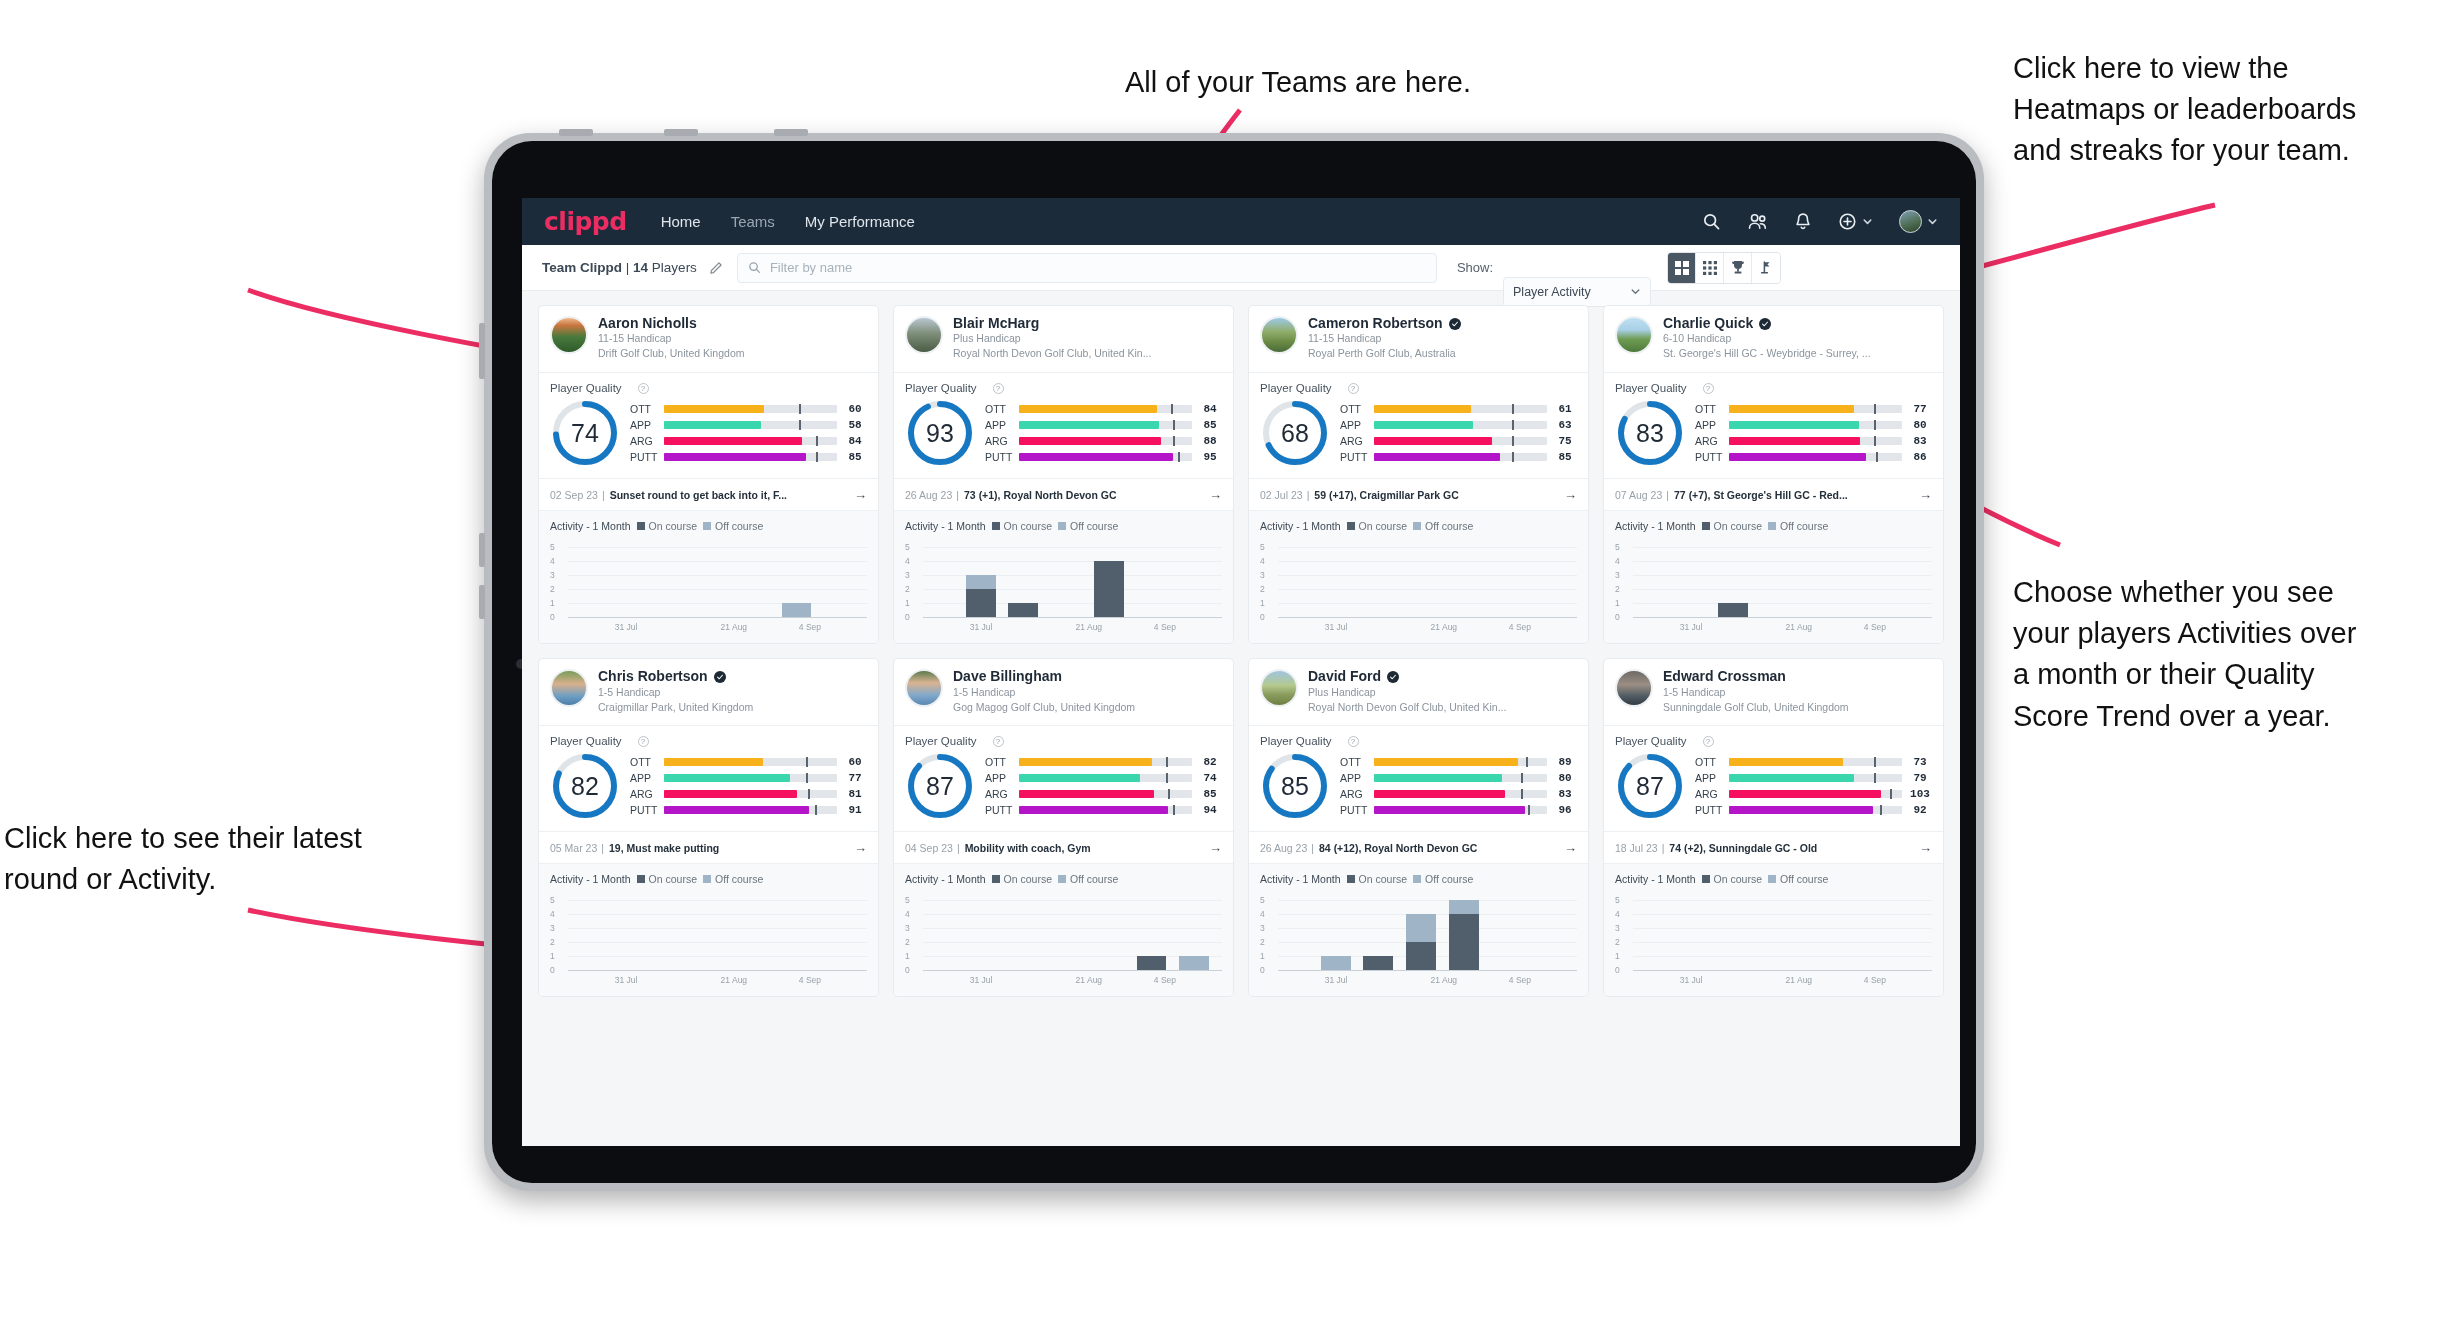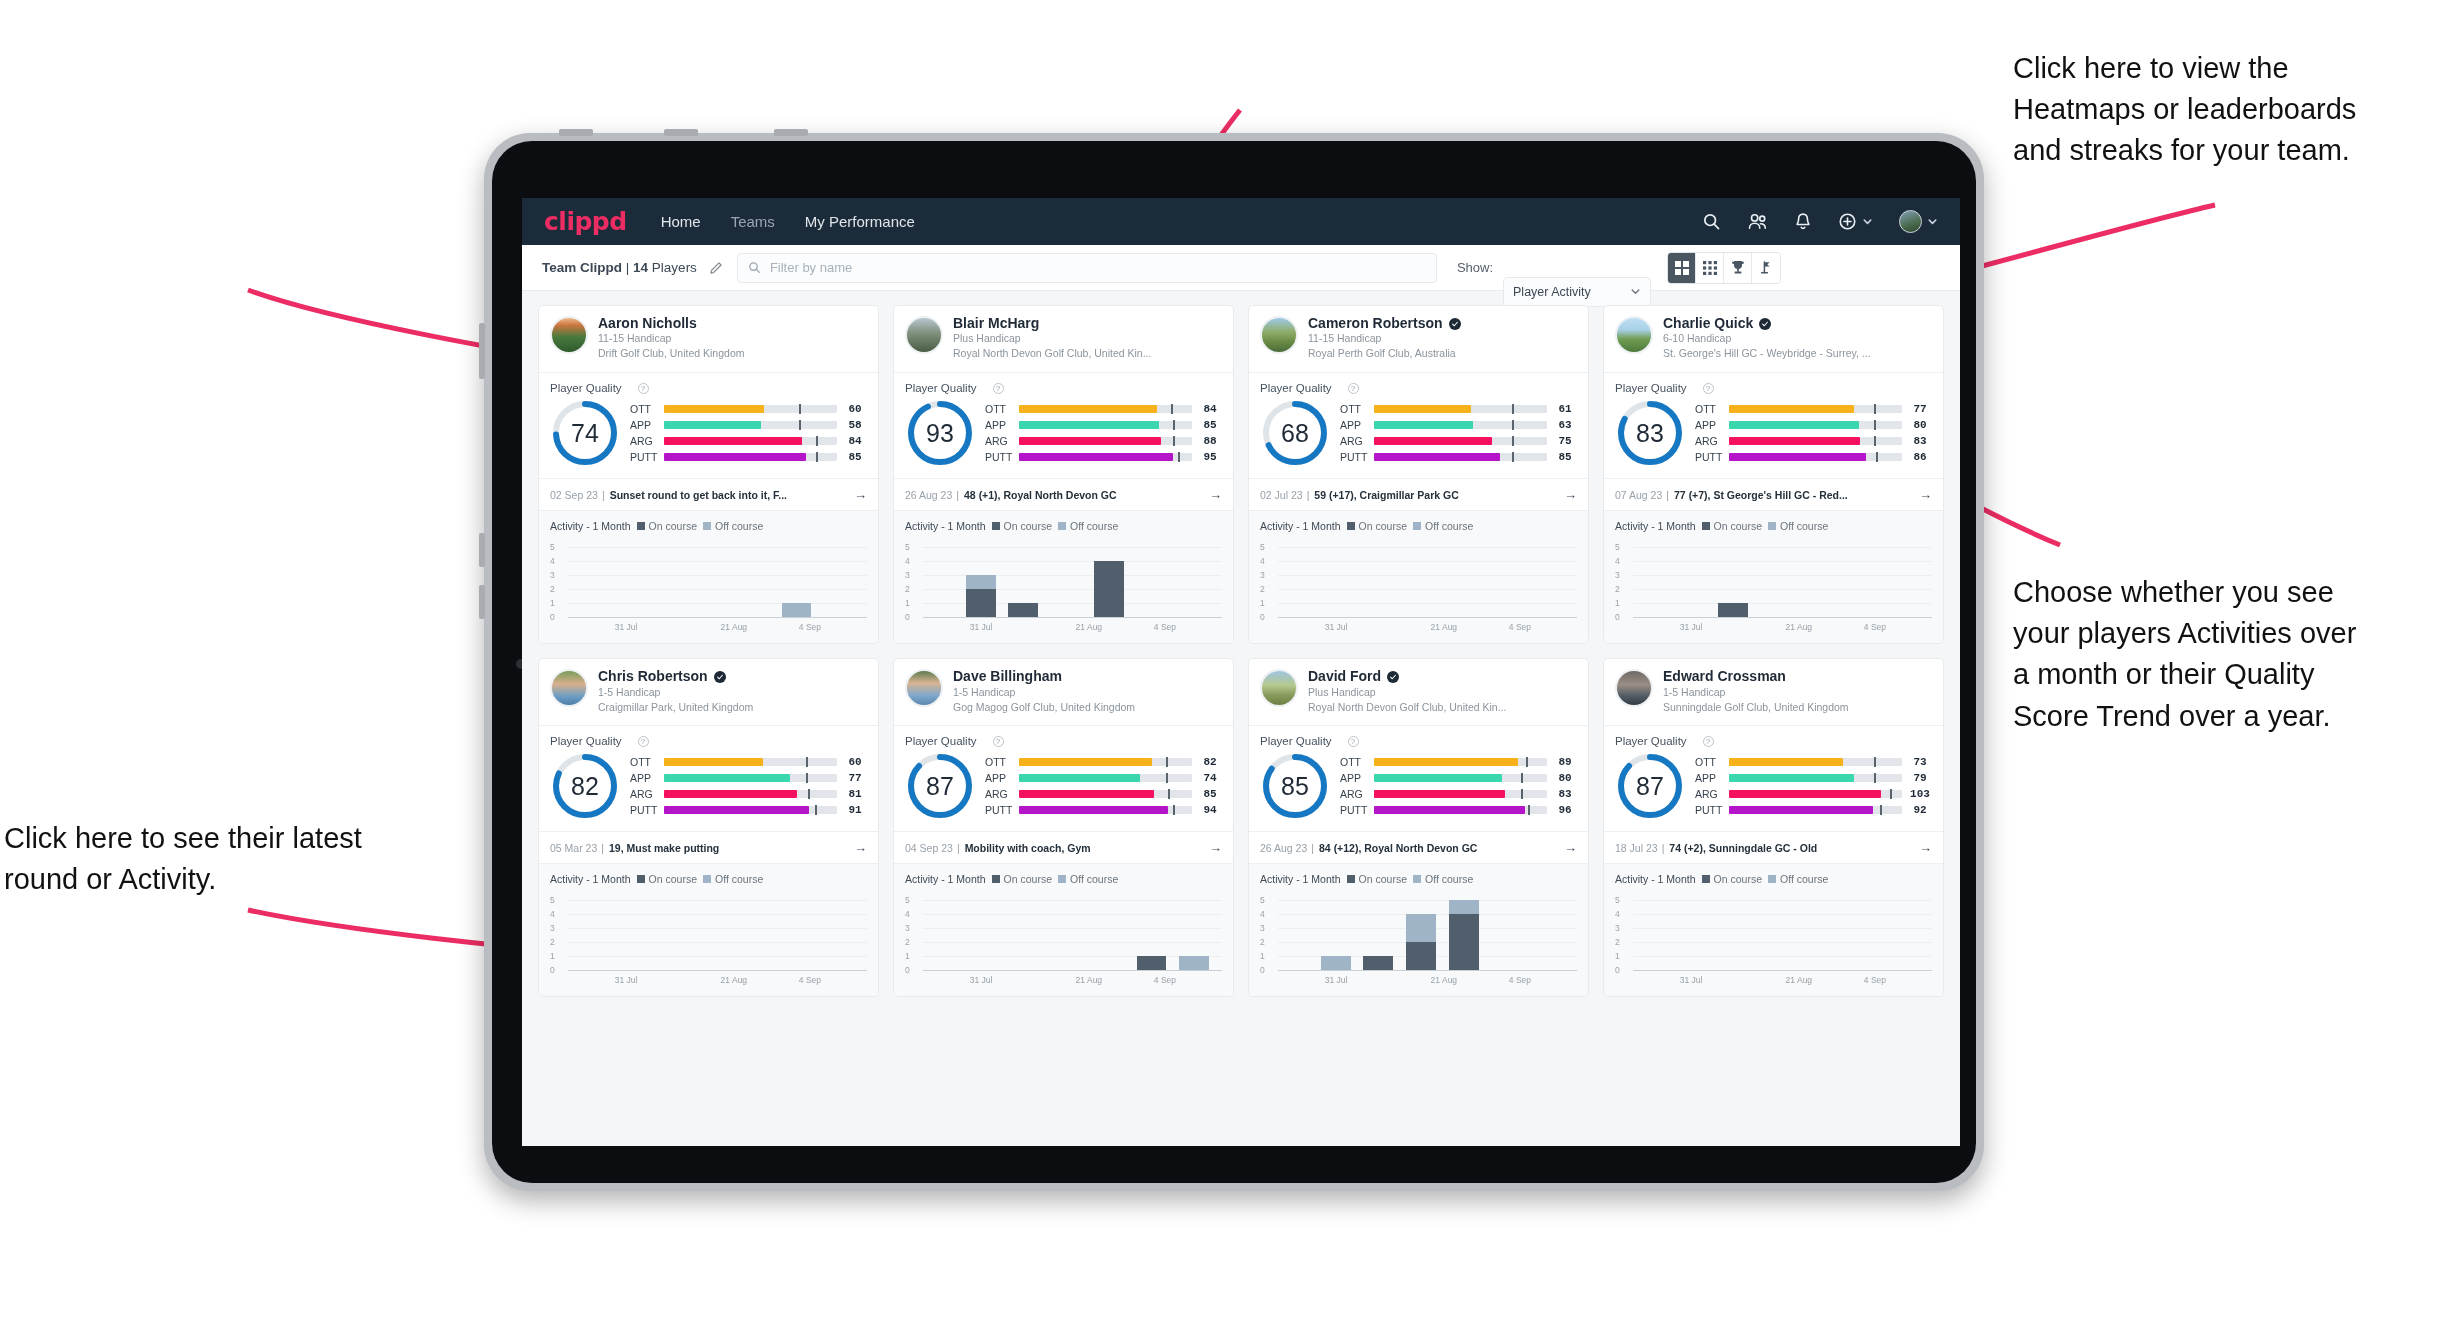--- a/index.html
+++ b/index.html
@@ -198,20 +198,21 @@
   .bar { position: absolute; bottom: 0; }
   .bseg { width: 100%; }
   .xlabs { position: relative; height: 13px; margin-top: 3px; }
   .xlab { position: absolute; font-size: 8.5px; color: #98a1a9; transform: translateX(-50%); top: 2px; }
 </style>
 </head>
 <body>
 
 <div id="stage">
 
+  <div class="annot" style="left:1125px; top:62px; width:480px;">All of your Teams are here.</div>
 
   <div class="annot" style="left:2013px; top:48px; width:430px;">Click here to view the
 Heatmaps or leaderboards
 and streaks for your team.</div>
 
 
   <div class="annot" style="left:2013px; top:572px; width:430px;">Choose whether you see
 your players Activities over
 a month or their Quality
 Score Trend over a year.</div>
@@ -519,21 +520,21 @@
                       <span class="mfill" style="width:89%;background:#b515c9"></span>
                       <span class="mtick" style="left:92%"></span>
                     </span>
                     <span class="mval">95</span>
                   </div>
                 </div>
               </div>
               <div class="lastrow">
                 <span class="lastdate">26 Aug 23</span>
                 <span class="lastdate" style="margin-left:4px">|</span>
-                <span class="lasttxt">48 (+1), Royal North Devon GC</span>
+                <span class="lasttxt">73 (+1), Royal North Devon GC</span>
                 <span class="arrowr">→</span>
               </div>
               <div class="actwrap">
                 <div class="acthead">
                   <span style="font-weight:400">Activity - 1 Month</span>
                   <span class="lg">
                     <i class="sw on"></i>
                     <span>On course</span>
                   </span>
                   <span class="lg">

